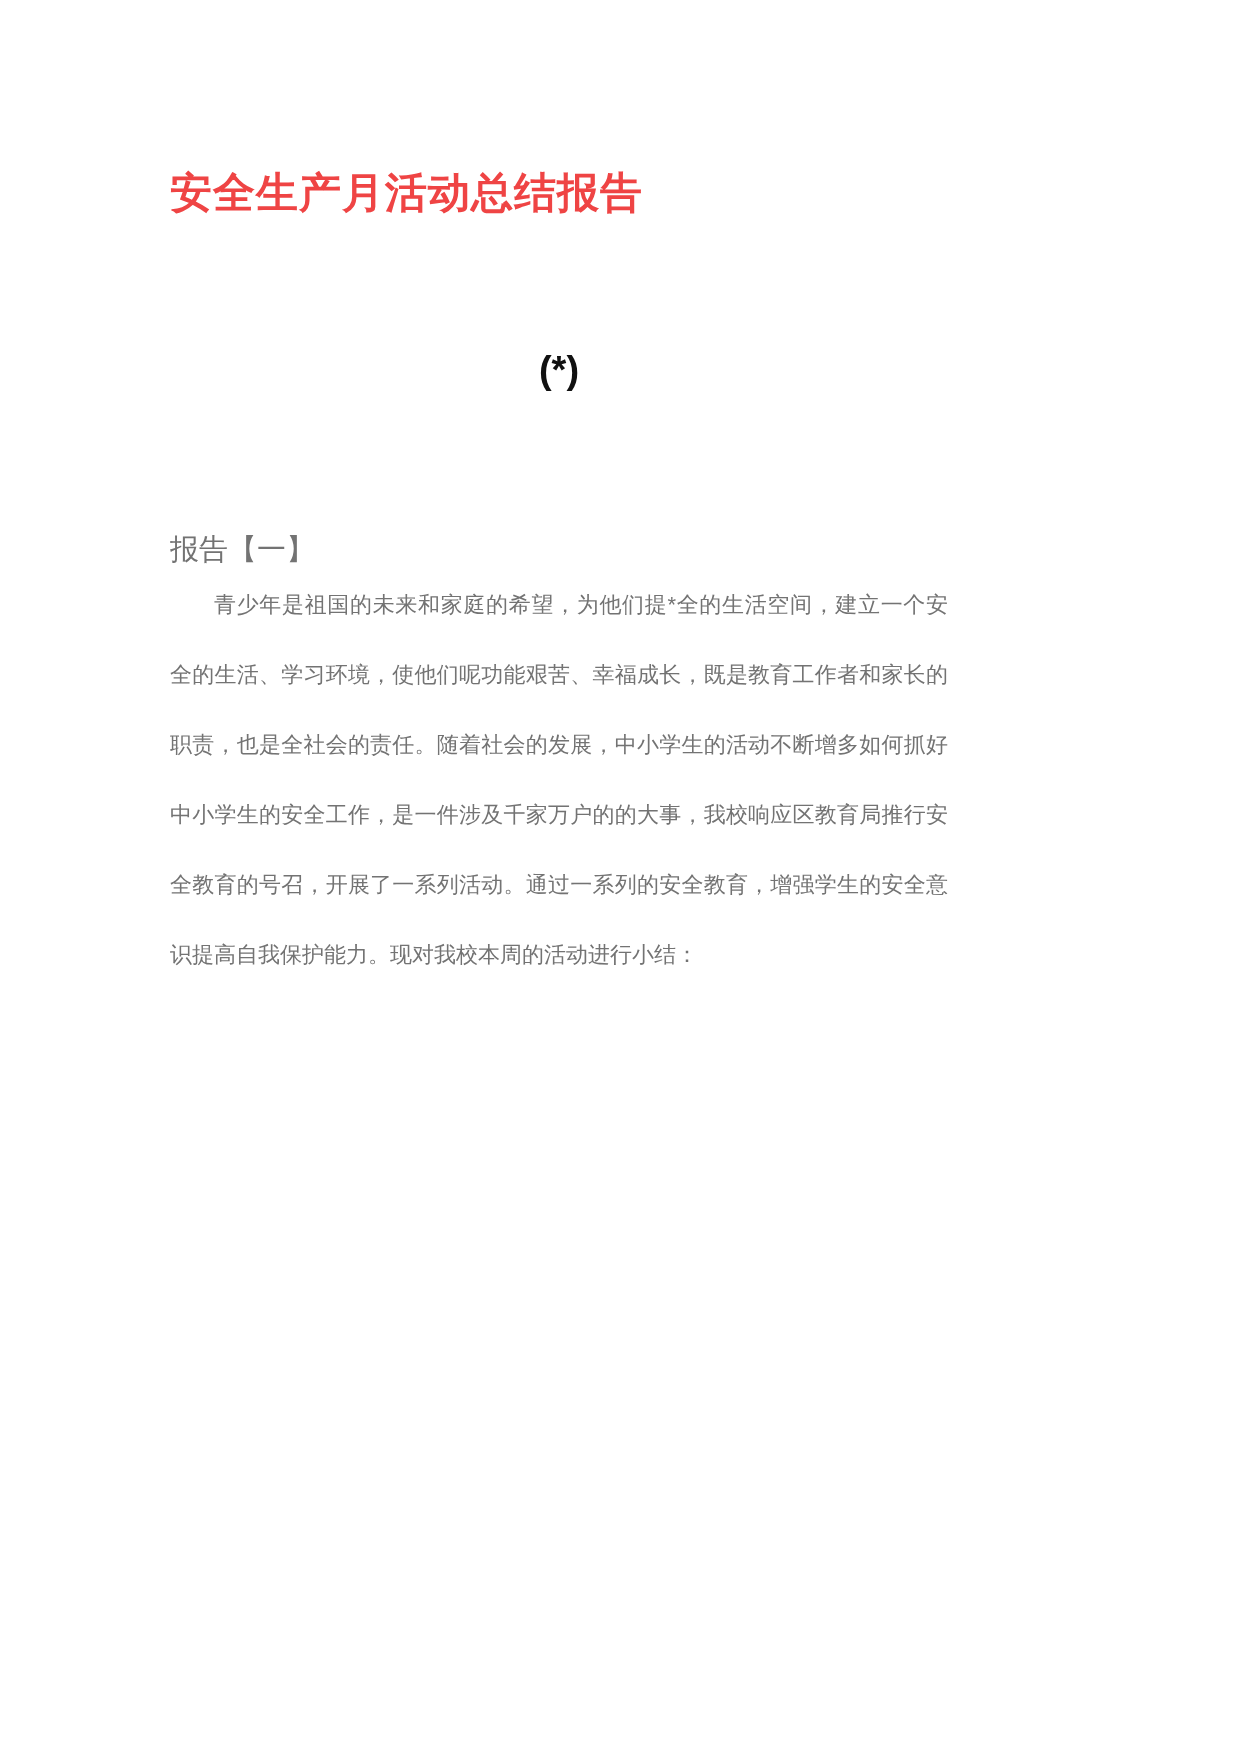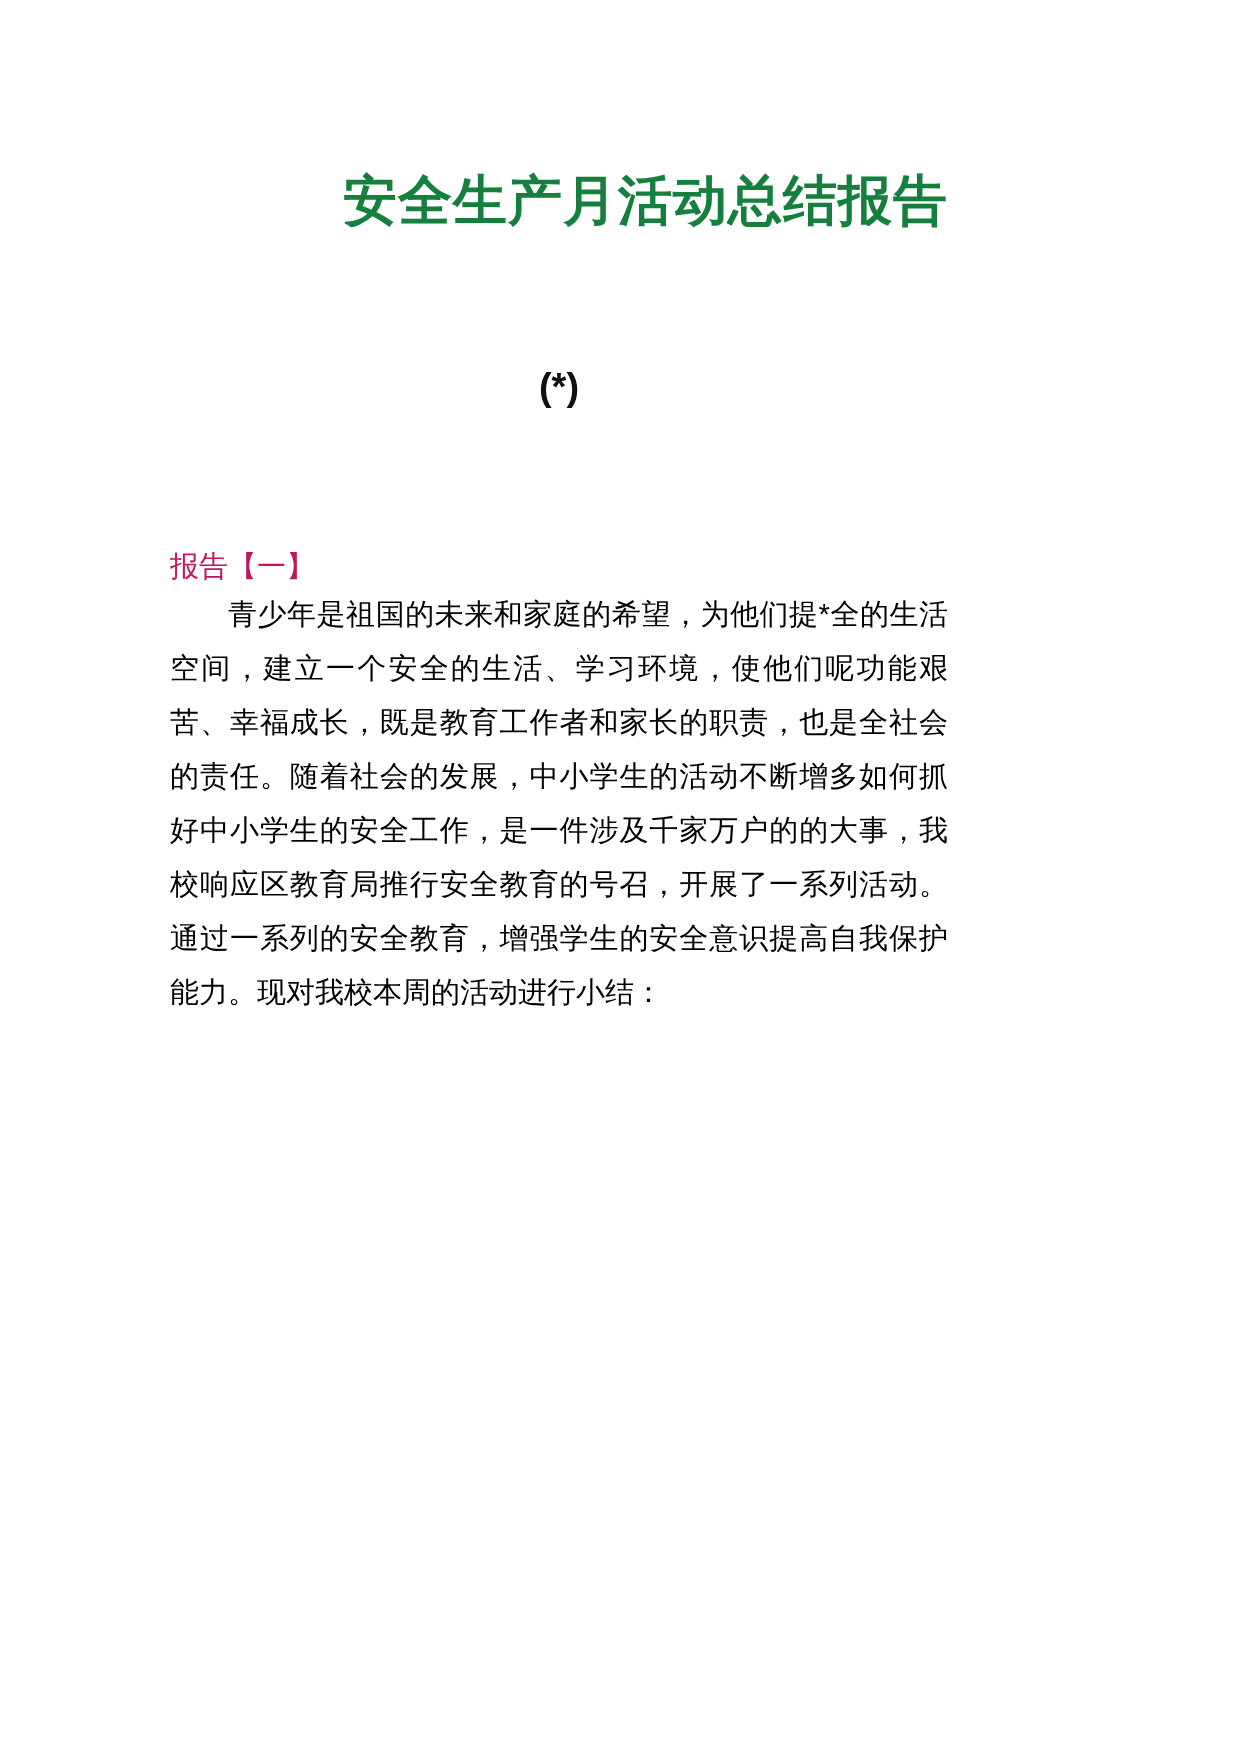--- a/index.html
+++ b/index.html
@@ -10,44 +10,44 @@
   .page {
     width: 1240px;
     height: 1754px;
     background: #ffffff;
     color: #1a1a1a;
     padding: 165px 292px 0 170px; 
     overflow: hidden;
     position: relative;
   }
   .doc-title {
-    font-size: 54px;
+    font-size: 42px;
     font-weight: 700;
-    text-align: right;
+    text-align: left;
     letter-spacing: 1px;
-    color: #15803d;
+    color: #ef4444;
   }
   .doc-marker {
     font-size: 38px;
     font-weight: 700;
     text-align: center;
     margin-top: 128px;
     color: #111111;
   }
   .section-label {
     font-size: 29px;
     margin-top: 138px;
-    color: #be185d;
+    color: #737373;
   }
   .para {
-    font-size: 29px;
-    line-height: 54px;
+    font-size: 22px;
+    line-height: 70px;
     text-align: justify;
     text-indent: 2em;
-    color: #000000;
+    color: #737373;
   }
   .para.first {
     margin-top: 0;
   }
   .para.spaced {
     margin-top: 58px;
   }
 </style>
 </head>
 <body>

